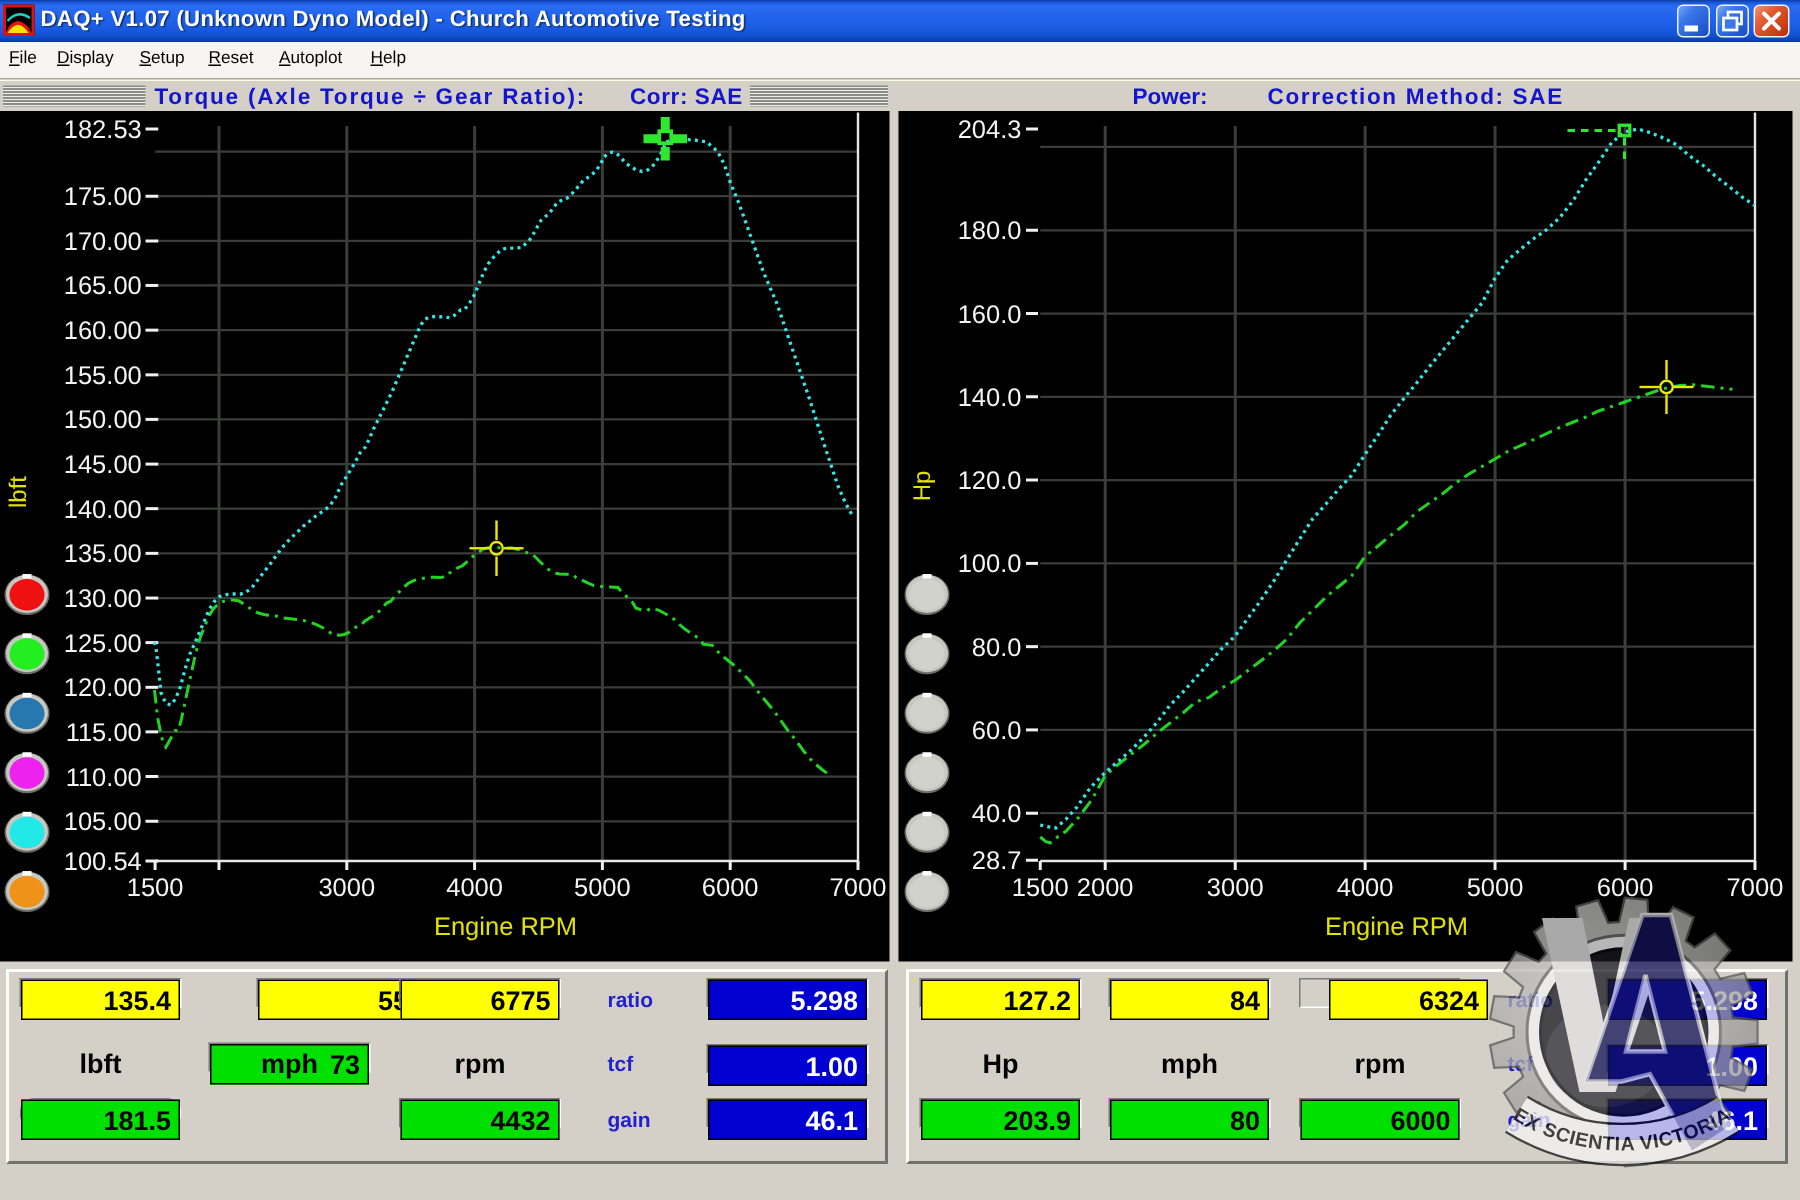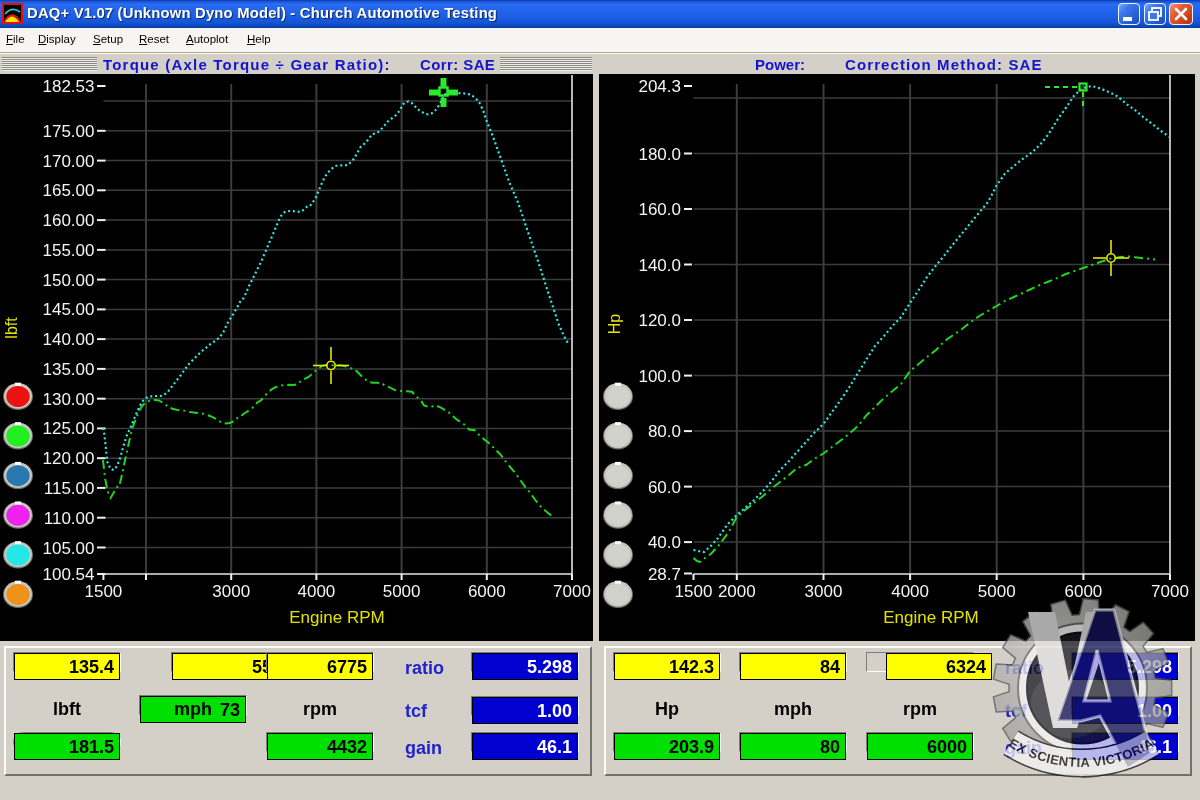--- a/index.html
+++ b/index.html
@@ -30,21 +30,21 @@
 svg text { font-family:"Liberation Sans", sans-serif; }
 .vb { position:absolute; width:108px; height:20px;
   border-top:1px solid #7d7d76; border-left:1px solid #7d7d76;
   border-bottom:1px solid #ffffff; border-right:1px solid #ffffff; }
 .vbi { width:106px; height:27px; border:1px solid #000; font-size:18px; font-weight:bold;
   text-align:right; padding:3px 5px 0 0; }
 .grp { position:absolute; top:646px; width:588px; height:130px;
   border-top:2px solid #fbfbf7; border-left:2px solid #fbfbf7;
   border-bottom:2px solid #72726c; border-right:2px solid #72726c; }
 .blab { position:absolute; font-size:18px; font-weight:bold; color:#000; }
-.blue-lab { position:absolute; font-size:18px; font-weight:bold; color:#2222cc; }
+.blue-lab { position:absolute; font-size:14px; font-weight:bold; color:#2222cc; }
 </style></head>
 <body>
 <div id="win">
 <div id="titlebar" class="abs"></div>
 <div id="app-icon" class="abs"><svg width="17" height="17" viewBox="0 0 17 17">
 <path d="M1,9 Q8,1 16,7" fill="none" stroke="#17d4c4" stroke-width="1.6"></path>
 <path d="M0,17 Q2,10 8,9 Q14,10 17,17 Z" fill="#e81111"></path>
 <path d="M1,17 Q4,12 8,11.5 Q12,12 15,17 Z" fill="#f5e400"></path>
 </svg></div>
 <div id="title-text" class="abs">DAQ+ V1.07 (Unknown Dyno Model) - Church Automotive Testing</div>
@@ -334,21 +334,21 @@
       <div class="vbi" style="background:#0000d0;color:#fff">5.298</div>
     </div>
 <div class="vb" style="left:471px;top:696px;">
       <div class="vbi" style="background:#0000d0;color:#fff">1.00</div>
     </div>
 <div class="vb" style="left:471px;top:732px;">
       <div class="vbi" style="background:#0000d0;color:#fff">46.1</div>
     </div>
 <div class="grp" style="left:604px;"></div>
 <div class="vb" style="left:613px;top:652px;">
-      <div class="vbi" style="background:#ffff00;color:#000">142.3</div>
+      <div class="vbi" style="background:#ffff00;color:#000">127.2</div>
     </div>
 <div class="vb" style="left:613px;top:732px;">
       <div class="vbi" style="background:#00e000;color:#000">203.9</div>
     </div>
 <div class="vb" style="left:739px;top:652px;">
       <div class="vbi" style="background:#ffff00;color:#000">84</div>
     </div>
 <div class="vb" style="left:739px;top:732px;">
       <div class="vbi" style="background:#00e000;color:#000">80</div>
     </div>

